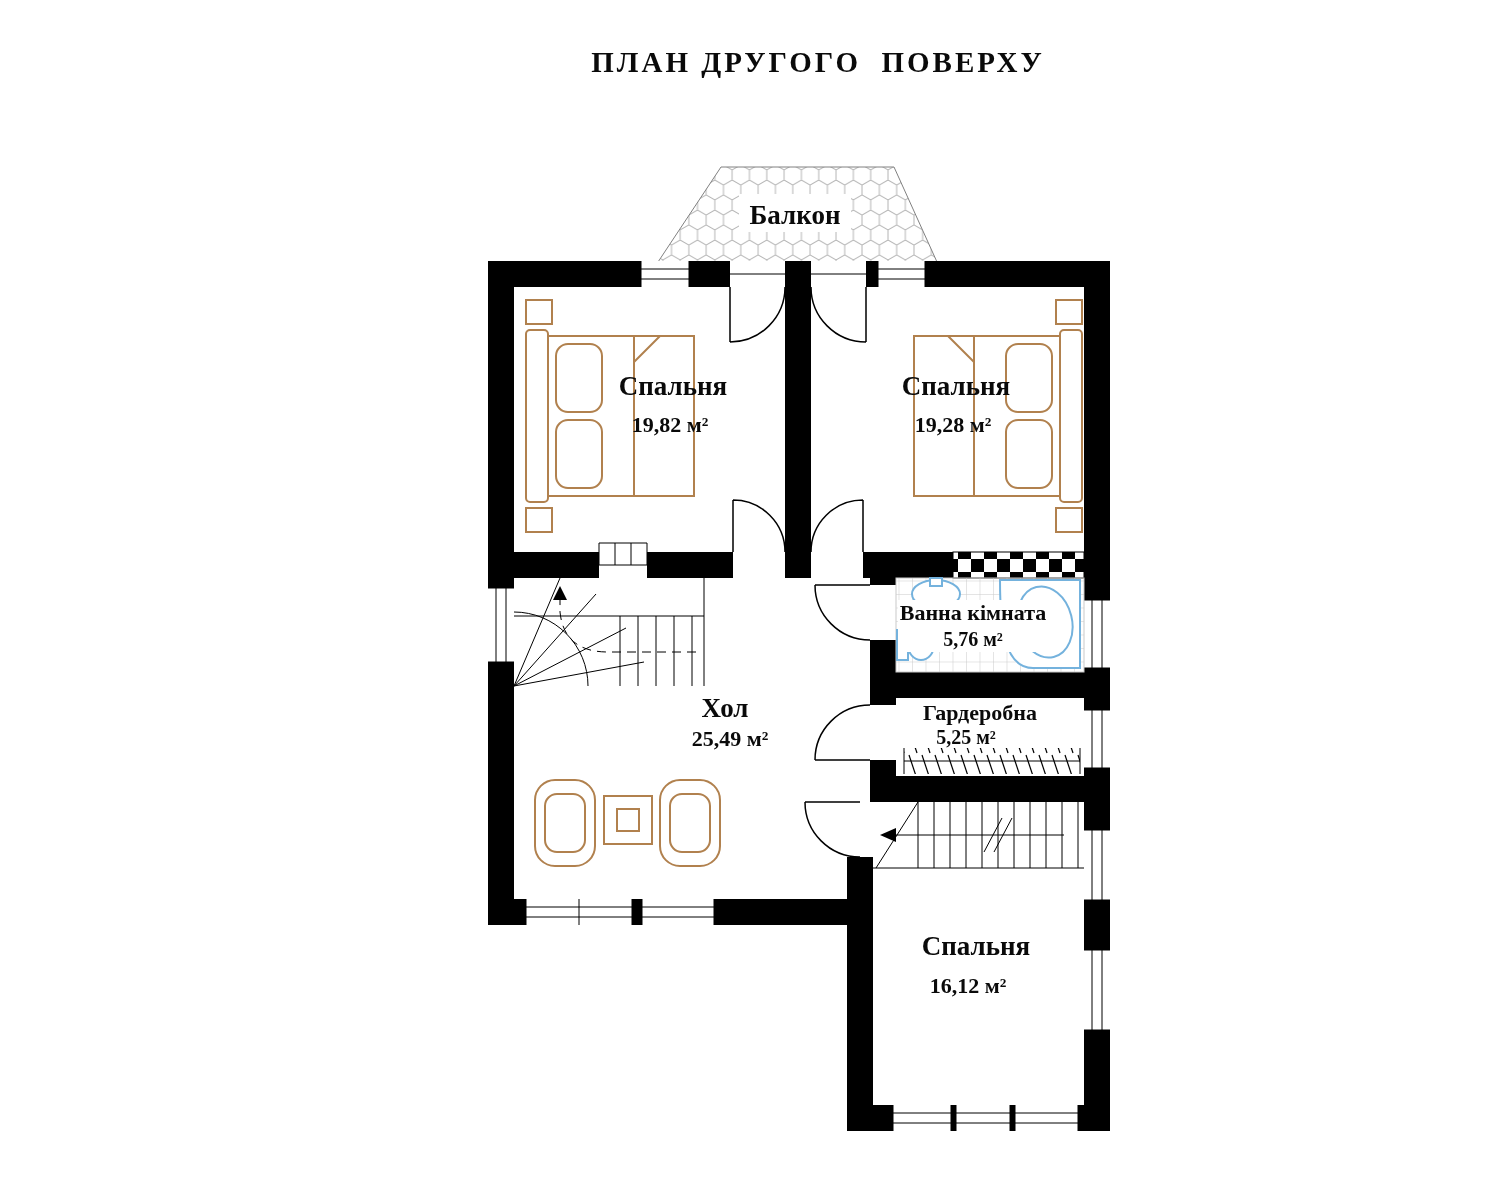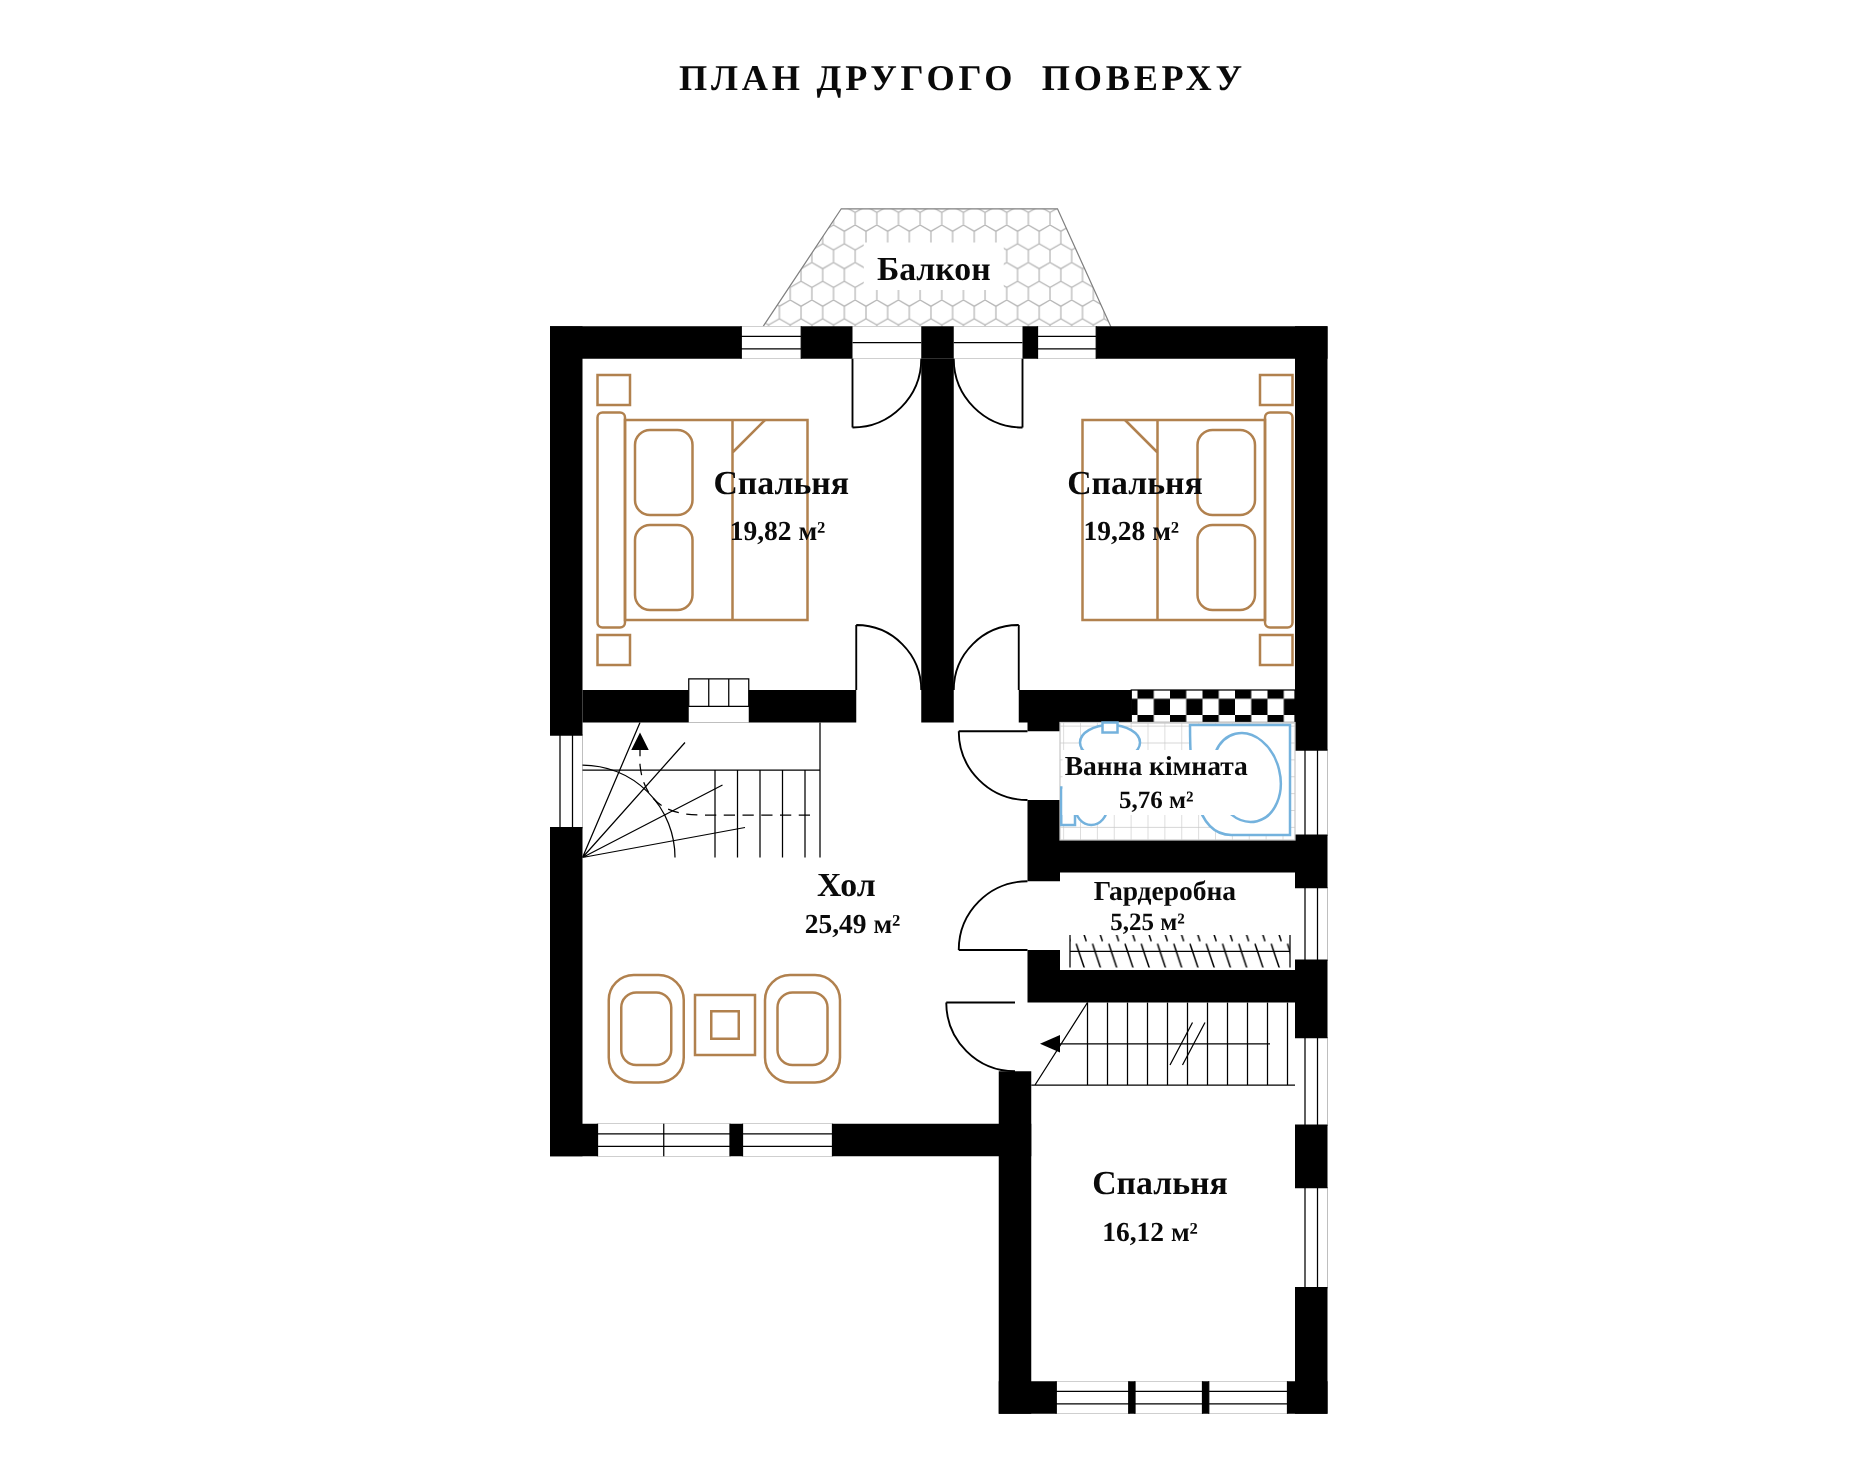--- a/index.html
+++ b/index.html
@@ -4,21 +4,21 @@
 <style>
   :root{
     --wall:#000000;
     --furniture-outline:#b1814e;
     --plumbing-outline:#74b2dd;
     --tile-grid:#c9c9c9;
     --balcony-hatch:#b5b5b5;
     --background:#ffffff;
   }
   html,body{margin:0;padding:0;background:var(--background);}
-  .page{width:1345px;height:1178px;position:relative;background:var(--background);overflow:hidden;}
+  .page{width:1345px;height:1178px;position:relative;background:var(--background);overflow:hidden;margin-left:48px;}
   svg{display:block;}
   .wall{fill:var(--wall);stroke:none;}
   .open{fill:#ffffff;stroke:none;}
   .thin{stroke:#000;stroke-width:1;fill:none;}
   .door{stroke:#000;stroke-width:1.5;fill:none;}
   .stair{stroke:#000;stroke-width:1;fill:none;}
   .dash{stroke:#000;stroke-width:1;fill:none;stroke-dasharray:9 6;}
   .furn{stroke:var(--furniture-outline);stroke-width:2;fill:none;}
   .plumb{stroke:var(--plumbing-outline);stroke-width:2;fill:#fff;}
   .hexl{stroke:var(--balcony-hatch);stroke-width:1;fill:none;}

